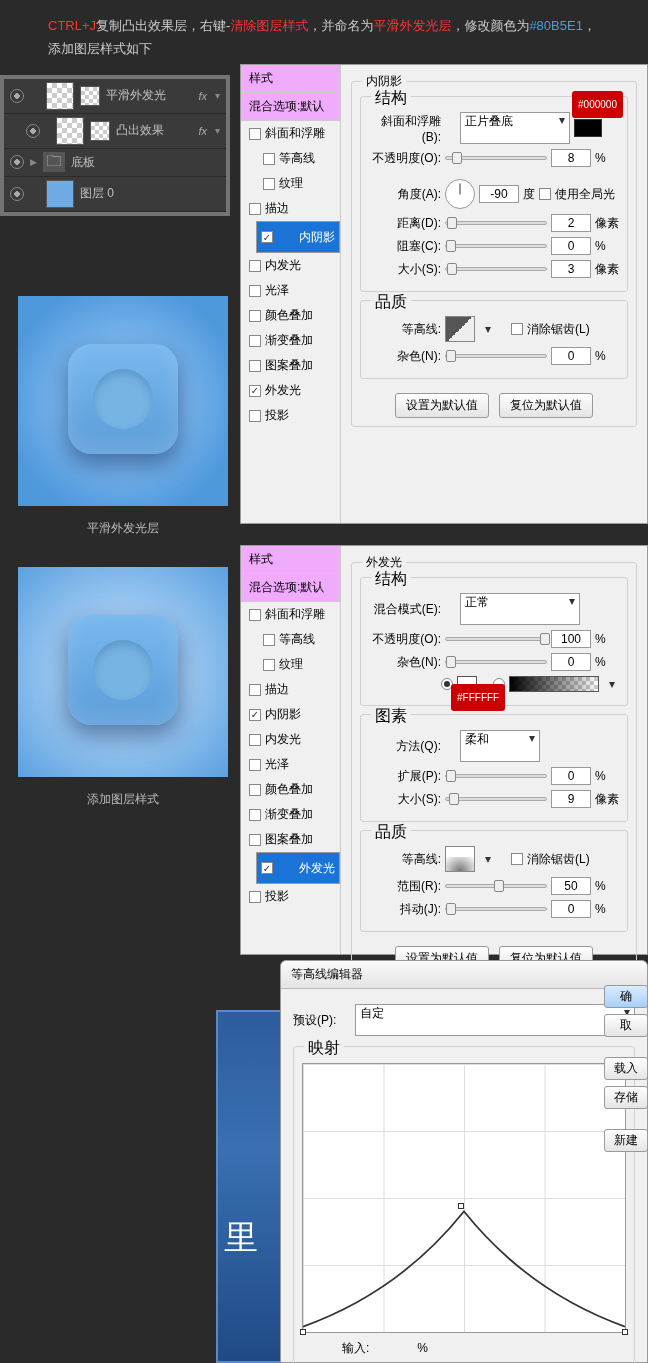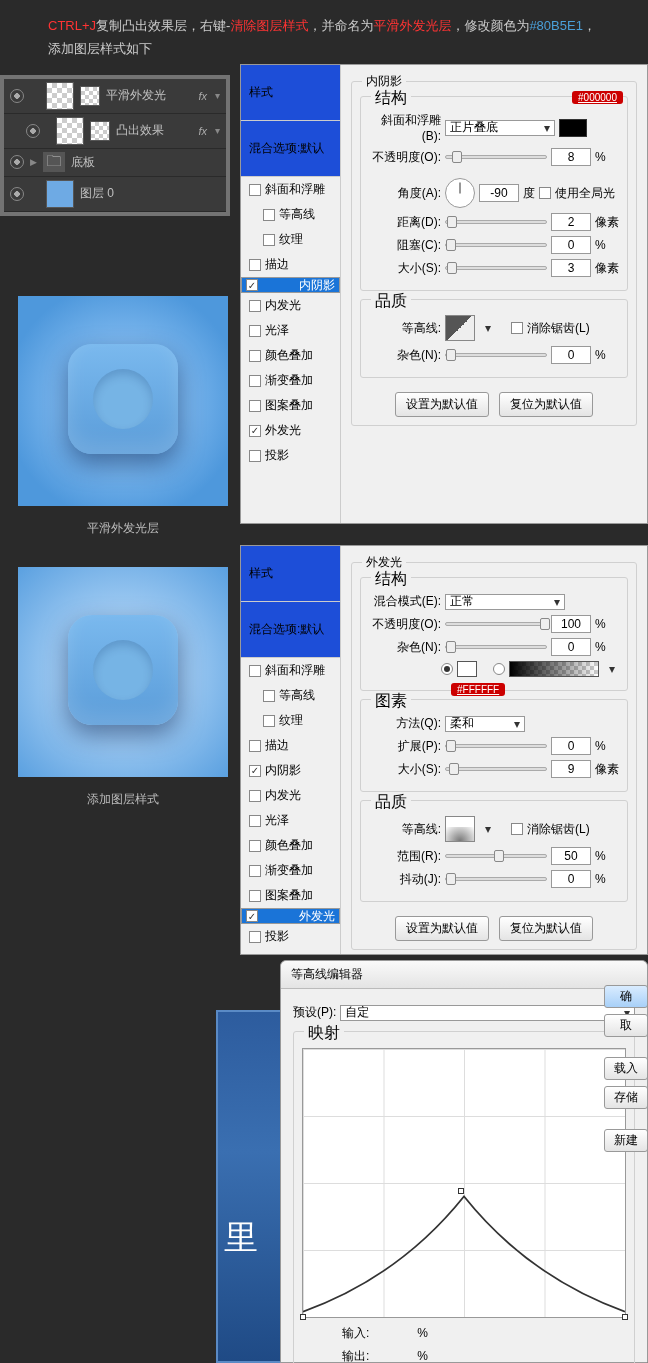--- a/index.html
+++ b/index.html
@@ -29,53 +29,53 @@
 .icon-circ { position: absolute; top: 25px; left: 25px; width: 60px; height: 60px; border-radius: 50%; background: #76b4e5; box-shadow: inset 0 5px 10px rgba(0,40,100,.2); }
 .caption { color: #bbb; text-align: center; width: 210px; font-size: 12px; padding: 6px 0 30px; }
 
 
 .dialog { position: absolute; background: #f0f0f0; border: 1px solid #999; font-size: 12px; }
 .d1 { top: 64px; left: 240px; width: 408px; height: 460px; }
 .d2 { top: 545px; left: 240px; width: 408px; height: 410px; }
 .d3 { top: 960px; left: 280px; width: 368px; height: 403px; border-top-left-radius:6px; border-top-right-radius:6px; }
 
 .style-list { float: left; width: 100px; height: 100%; border-right: 1px solid #ccc; background: #f0f0f0; }
-.sl-hdr { border-bottom: 1px solid #ccc; padding: 19px 8px; background: #1d4ed8; }
+.sl-hdr { border-bottom: 1px solid #ccc; padding: 5px 8px; background: #f0abfc; }
 .sl-item { padding: 4px 8px; display: flex; align-items: center; gap: 4px; }
 .sl-item.sub { padding-left: 22px; }
 .sl-item.sel { background: #1a74d8; color: #fff; }
 .cb { width: 12px; height: 12px; border: 1px solid #888; background: #fff; display: inline-flex; align-items:center; justify-content:center; font-size:10px; color:#333; }
 .cb.on::before { content:"✓"; }
 
 .pane { margin-left: 100px; padding: 8px 10px; position: relative; height: 100%; }
 .group { border: 1px solid #d0d0d0; border-radius: 3px; padding: 10px 8px 8px; margin-bottom: 8px; position: relative; }
 .group-title { position: absolute; top: -9px; left: 10px; background: #f0f0f0; padding: 0 4px; font-size: 16px; }
 .title-above { position: absolute; top: -9px; left: 10px; background: #f0f0f0; padding: 0 4px; }
 
 .frow { display: flex; align-items: center; gap: 4px; margin: 5px 0; font-size: 12px; }
 .frow .lbl { width: 72px; text-align: right; }
-.sel { border: 1px solid #999; background: #fff; height: 16px; padding: 0 4px; display: flex; align-items: center; justify-content: space-between; }
+.sel { border: 1px solid #999; background: #fff; height: 32px; padding: 0 4px; display: flex; justify-content: space-between; margin-left: 15px; }
 .tri-d::after { content: "▾"; margin-left: 6px; color: #333; }
 .swatch { width: 28px; height: 18px; border: 1px solid #333; }
 .slider-track { flex: 1; height: 4px; background: #ddd; border: 1px solid #aaa; position: relative; border-radius: 2px; }
 .slider-thumb { position: absolute; top: -5px; width: 10px; height: 12px; background: #eee; border: 1px solid #888; border-radius:2px; }
 .num { width: 40px; height: 18px; border: 1px solid #999; background: #fff; text-align: center; padding: 1px 2px; }
 .unit { width: 24px; }
 
 .angle-ctrl { width: 30px; height: 30px; border: 1px solid #999; border-radius: 50%; background: #fff; position: relative; }
 .angle-ctrl::after { content:""; position:absolute; top:14px; left:14px; width:11px; height:1px; background:#333; transform-origin:left center; transform:rotate(-90deg); }
 
 .btn { border: 1px solid #999; background: linear-gradient(#fff,#e4e4e4); padding: 3px 10px; border-radius: 3px; font-size: 12px; }
 .btn-row { display: flex; gap: 10px; justify-content: center; margin-top: 14px; }
 
 .contour-sw { width: 30px; height: 26px; border: 1px solid #888; background: linear-gradient(135deg,#555 0 50%,#eee 50% 100%); }
 .contour-sw2 { width: 30px; height: 26px; border: 1px solid #888; background: #fff; position:relative;overflow:hidden; }
 .contour-sw2::after{content:"";position:absolute;bottom:0;left:0;right:0;height:60%;background:radial-gradient(ellipse at center bottom,#777,transparent);}
 
-.badge { position: absolute; background: #c00; color: #fff; font-size: 10px; padding: 1px 6px; border-radius: 3px; text-decoration: underline; }
+.badge { position: absolute; background: #c00; color: #fff; font-size: 10px; padding: 8px 6px; border-radius: 3px; }
 
 .radio { width: 12px; height: 12px; border: 1px solid #888; border-radius: 50%; background: #fff; display:inline-block;position:relative; }
 .radio.on::after{content:"";position:absolute;top:2px;left:2px;width:6px;height:6px;border-radius:50%;background:#333;}
 .color-sw { width: 20px; height: 16px; border: 1px solid #555; }
 .grad-sw { width: 90px; height: 16px; border: 1px solid #555; background: linear-gradient(90deg,#000,transparent),repeating-conic-gradient(#ccc 0 25%, #fff 0 50%) 0 0/8px 8px; }
 
 .d3-hdr { background: linear-gradient(#fafafa,#e4e4e4); border-bottom: 1px solid #bbb; padding: 5px 10px; border-top-left-radius:6px; border-top-right-radius:6px; }
 .curve-box { border: 1px solid #999; background: #fff; height: 270px; position: relative; margin: 6px 0; }
 .grid { position: absolute; inset: 0; background-image: linear-gradient(#ddd 1px,transparent 1px),linear-gradient(90deg,#ddd 1px,transparent 1px); background-size: 25% 25%; }
 .side-btns { position: absolute; right: 0; top: 985px; display:flex; flex-direction:column; gap:6px; }

